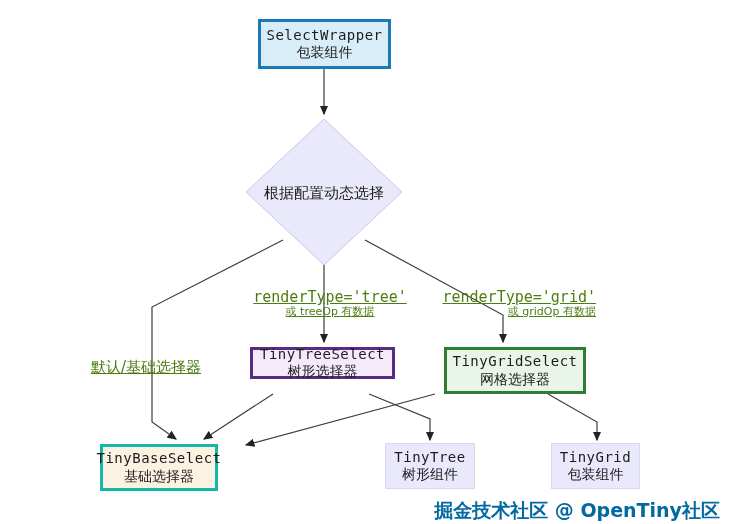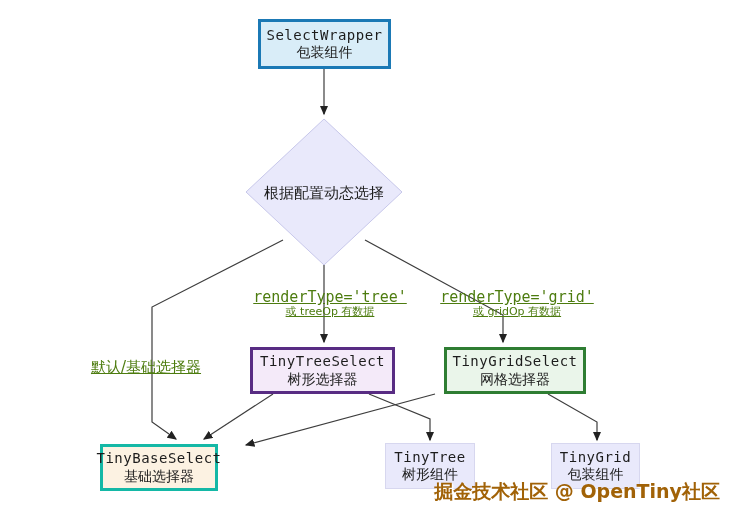--- a/index.html
+++ b/index.html
@@ -33,21 +33,21 @@
     color: #1c1c1c;
     white-space: nowrap;
   }
   .node .subtitle {
     font-family: "DejaVu Sans", "Liberation Sans", sans-serif;
     font-size: 14px;
     color: #1c1c1c;
     white-space: nowrap;
   }
   .node-select-wrapper  { left: 258px; top: 19px;  width: 133px; height: 50px; background: #d9edf8; border: 3px solid #1b79b5; }
-  .node-tree-select     { left: 250px; top: 347px; width: 145px; height: 47px; background: #f4eaf9; border: 3px solid #582c83; }
+  .node-tree-select     { left: 250px; top: 347px; width: 145px; height: 32px; background: #f4eaf9; border: 3px solid #582c83; }
   .node-grid-select     { left: 444px; top: 347px; width: 142px; height: 47px; background: #eaf5ea; border: 3px solid #2e7d32; }
   .node-base-select     { left: 100px; top: 444px; width: 118px; height: 47px; background: #fcf2e2; border: 3px solid #14b8a6; }
   .node-tiny-tree       { left: 385px; top: 443px; width: 90px;  height: 46px; background: #e9e9fb; border: 1px solid #d7d7ef; }
   .node-tiny-grid       { left: 551px; top: 443px; width: 89px;  height: 46px; background: #e9e9fb; border: 1px solid #d7d7ef; }
   .decision-label {
     position: absolute;
     left: 244px; top: 184px; width: 160px;
     text-align: center;
     font-family: "DejaVu Sans", "Liberation Sans", sans-serif;
     font-size: 15px;
@@ -58,30 +58,30 @@
     text-align: center;
     color: #4d7c0f;
     font-size: 15px;
     line-height: 1.05;
     white-space: nowrap;
     text-decoration: underline;
   }
   .edge-label .mono { font-family: "DejaVu Sans Mono", monospace; }
   .edge-label .cjk  { font-family: "DejaVu Sans", "Liberation Sans", sans-serif; font-size: 11px; }
   .edge-label-tree    { left: 230px; top: 290px; width: 200px; }
-  .edge-label-grid    { left: 417px; top: 290px; width: 200px; }
+  .edge-label-grid    { left: 396px; top: 290px; width: 200px; text-align: right; }
   .edge-label-default { left: 46px;  top: 360px; width: 200px; font-family: "DejaVu Sans", "Liberation Sans", sans-serif; font-size: 15px; }
   .watermark {
     position: absolute;
     right: 14px;
-    bottom: 19px;
+    bottom: 0;
     font-family: "DejaVu Sans", "Liberation Sans", sans-serif;
     font-size: 19px;
     font-weight: bold;
-    color: #a16207;
+    color: #0369a1;
     text-shadow: 1px 1px 0 #ffffff, 2px 2px 2px rgba(255,255,255,0.8);
     white-space: nowrap;
   }
 </style>
 </head>
 <body>
 
 <div class="canvas">
 
   <svg class="edges" viewBox="0 0 734 524">

